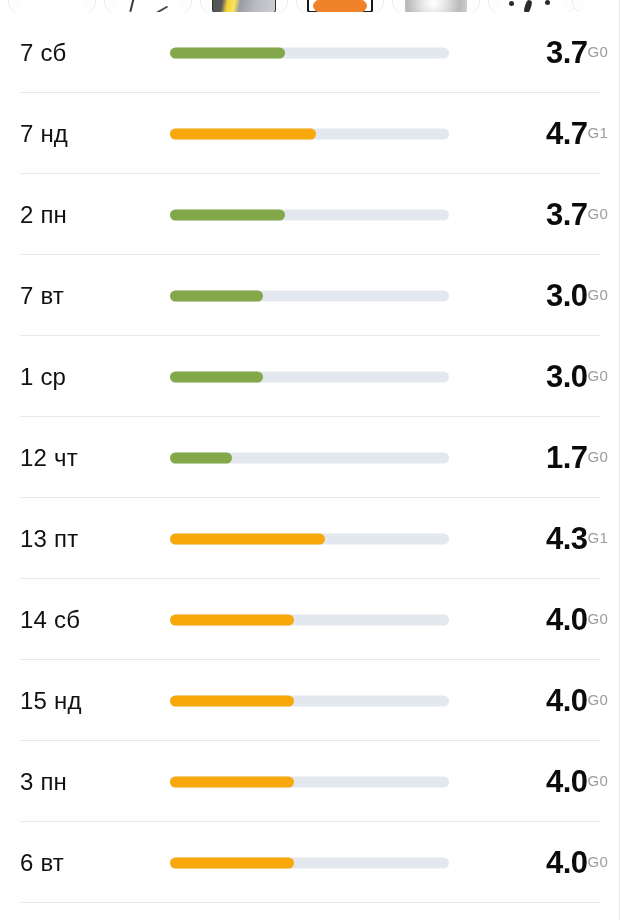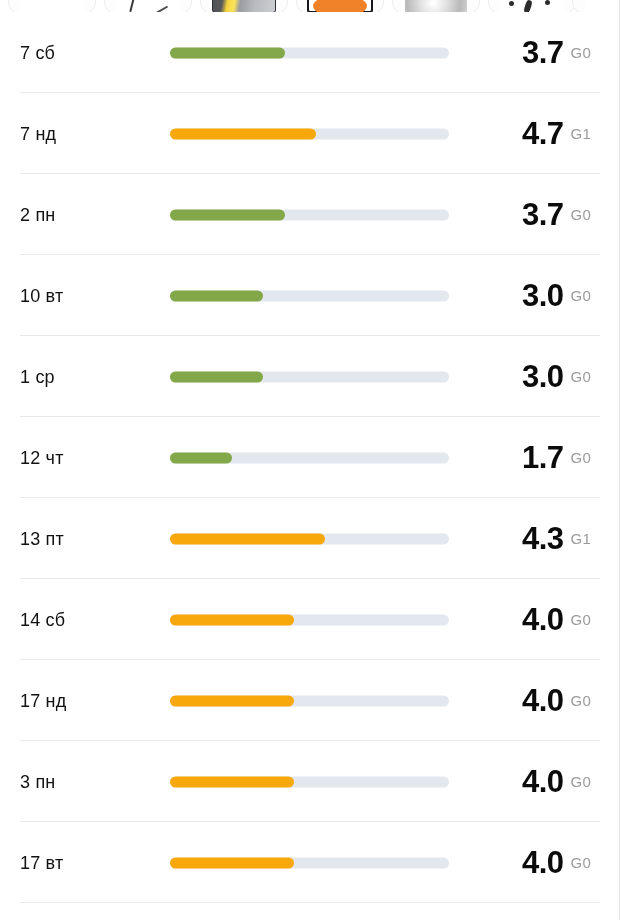--- a/index.html
+++ b/index.html
@@ -119,21 +119,21 @@
     right: 20px;
     bottom: 0;
     height: 1px;
     background: #e9e9ea;
   }
   .day-label {
     position: absolute;
     left: 20px;
     top: 50%;
     transform: translateY(-50%);
-    font-size: 18px;
+    font-size: 24px;
     font-weight: 400;
     color: #121212;
     letter-spacing: 0.2px;
     white-space: nowrap;
   }
   .bar-wrap {
     position: absolute;
     left: 170px;
     top: 50%;
     transform: translateY(-50%);
@@ -148,38 +148,38 @@
   }
   .fill {
     position: absolute;
     left: 0;
     top: 0;
     bottom: 0;
     border-radius: 6px;
   }
   .value-wrap {
     position: absolute;
-    right: 29px;
+    right: 12px;
     top: 50%;
     transform: translateY(-50%);
     display: flex;
-    align-items: center;
-    gap: 7px;
+    align-items: flex-start;
   }
   .value {
     font-size: 31px;
     font-weight: 700;
     color: #0b0b0b;
     letter-spacing: -0.5px;
   }
   .grade {
     font-size: 15px;
     font-weight: 400;
     color: #9b9b9e;
     letter-spacing: 0.2px;
+    margin-top: 8px;
   }
   .right-edge {
     position: fixed;
     top: 0;
     right: 0;
     width: 1px;
     height: 920px;
     background: #e6e6e6;
   }
 </style>
@@ -244,21 +244,21 @@
     <div class="bar-wrap">
       <div class="track" style="background: rgb(227, 231, 238);"></div>
       <div class="fill" style="width: 114.7px; background: rgb(130, 168, 73);"></div>
     </div>
     <div class="value-wrap">
       <span class="value">3.7</span>
       <span class="grade">G0</span>
     </div>
   </div>
     <div class="row">
-    <div class="day-label">10 вт</div>
+    <div class="day-label">7 вт</div>
     <div class="bar-wrap">
       <div class="track" style="background: rgb(227, 231, 238);"></div>
       <div class="fill" style="width: 93px; background: rgb(130, 168, 73);"></div>
     </div>
     <div class="value-wrap">
       <span class="value">3.0</span>
       <span class="grade">G0</span>
     </div>
   </div>
     <div class="row">
@@ -299,21 +299,21 @@
     <div class="bar-wrap">
       <div class="track" style="background: rgb(227, 231, 238);"></div>
       <div class="fill" style="width: 124px; background: rgb(249, 168, 12);"></div>
     </div>
     <div class="value-wrap">
       <span class="value">4.0</span>
       <span class="grade">G0</span>
     </div>
   </div>
     <div class="row">
-    <div class="day-label">17 нд</div>
+    <div class="day-label">15 нд</div>
     <div class="bar-wrap">
       <div class="track" style="background: rgb(227, 231, 238);"></div>
       <div class="fill" style="width: 124px; background: rgb(249, 168, 12);"></div>
     </div>
     <div class="value-wrap">
       <span class="value">4.0</span>
       <span class="grade">G0</span>
     </div>
   </div>
     <div class="row">
@@ -321,21 +321,21 @@
     <div class="bar-wrap">
       <div class="track" style="background: rgb(227, 231, 238);"></div>
       <div class="fill" style="width: 124px; background: rgb(249, 168, 12);"></div>
     </div>
     <div class="value-wrap">
       <span class="value">4.0</span>
       <span class="grade">G0</span>
     </div>
   </div>
     <div class="row">
-    <div class="day-label">17 вт</div>
+    <div class="day-label">6 вт</div>
     <div class="bar-wrap">
       <div class="track" style="background: rgb(227, 231, 238);"></div>
       <div class="fill" style="width: 124px; background: rgb(249, 168, 12);"></div>
     </div>
     <div class="value-wrap">
       <span class="value">4.0</span>
       <span class="grade">G0</span>
     </div>
   </div>
   </div>

